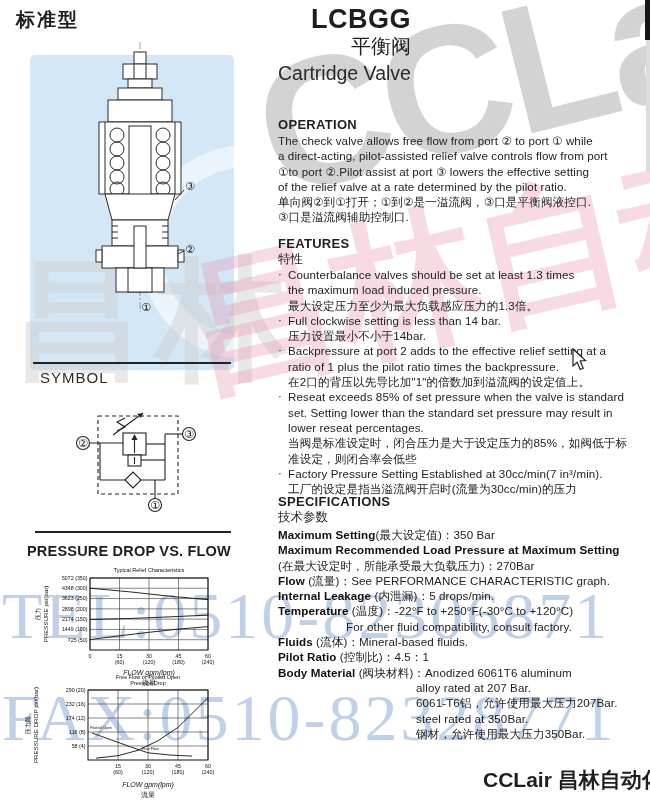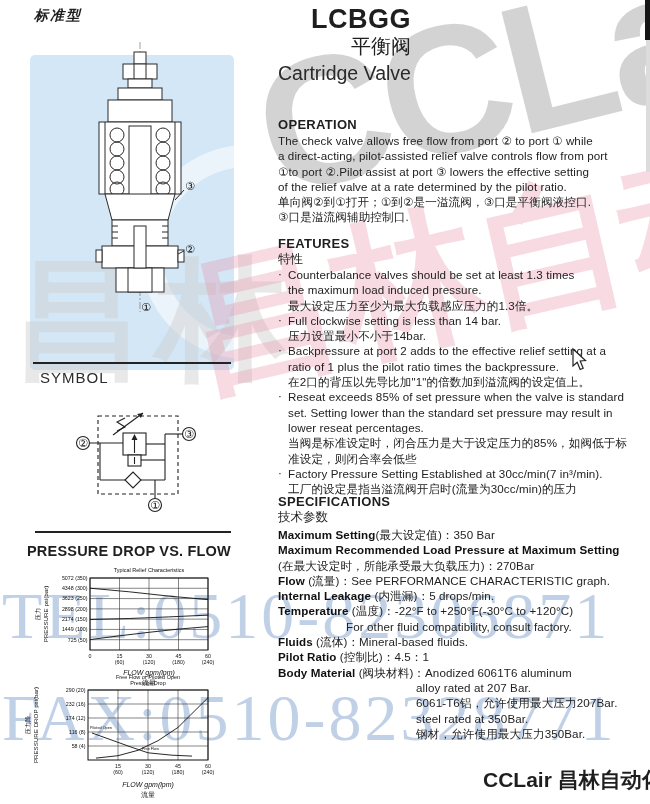--- a/index.html
+++ b/index.html
@@ -14,21 +14,21 @@
   #wm-left-cn{left:12px;top:232px;font-size:132px;font-weight:bold;color:rgba(206,206,206,.48);letter-spacing:12px;white-space:nowrap;}
   #wm-gray-brand{left:236px;top:34px;font-size:182px;font-weight:bold;letter-spacing:-6px;color:rgba(146,146,146,.40);transform:rotate(-14deg);transform-origin:left top;white-space:nowrap;}
   #wm-pink-brand{left:168px;top:238px;font-size:148px;font-weight:bold;color:rgba(233,148,170,.34);transform:rotate(-13deg);transform-origin:left top;white-space:nowrap;}
   .wm-line{font-family:"Liberation Serif","DejaVu Serif",serif;font-size:66px;letter-spacing:3px;color:rgba(141,172,212,.55);white-space:nowrap;}
   #wm-tel{left:2px;top:578px;}
   #wm-fax{left:2px;top:680px;}
   
   #edge-black{left:645px;top:0;width:5px;height:40px;background:#161616;}
   #edge-gray{left:646px;top:40px;width:4px;height:132px;background:#dcdcdc;}
   
-  #std-label{left:34px;top:7px;font-size:14px;font-weight:bold;letter-spacing:2px;font-style:italic;}
+  #std-label{left:16px;top:7px;font-size:19px;font-weight:bold;letter-spacing:2px;}
   .rule{background:#222;height:2px;}
   #rule1{left:33px;top:362px;width:198px;}
   #rule2{left:35px;top:531px;width:196px;}
   #symbol-heading{left:40px;top:369px;font-size:15px;letter-spacing:1px;color:#2c2c2c;}
   #pd-heading{left:27px;top:543px;font-size:14.5px;font-weight:bold;letter-spacing:.2px;}
   
   .model-title{font-size:27px;font-weight:bold;letter-spacing:.5px;line-height:28px;}
   .cn-title{font-size:20px;line-height:27px;}
   .en-title{font-size:19.5px;line-height:26px;color:#2a2a2a;}
   .sec-head{font-size:13px;font-weight:bold;letter-spacing:.3px;line-height:16px;}

